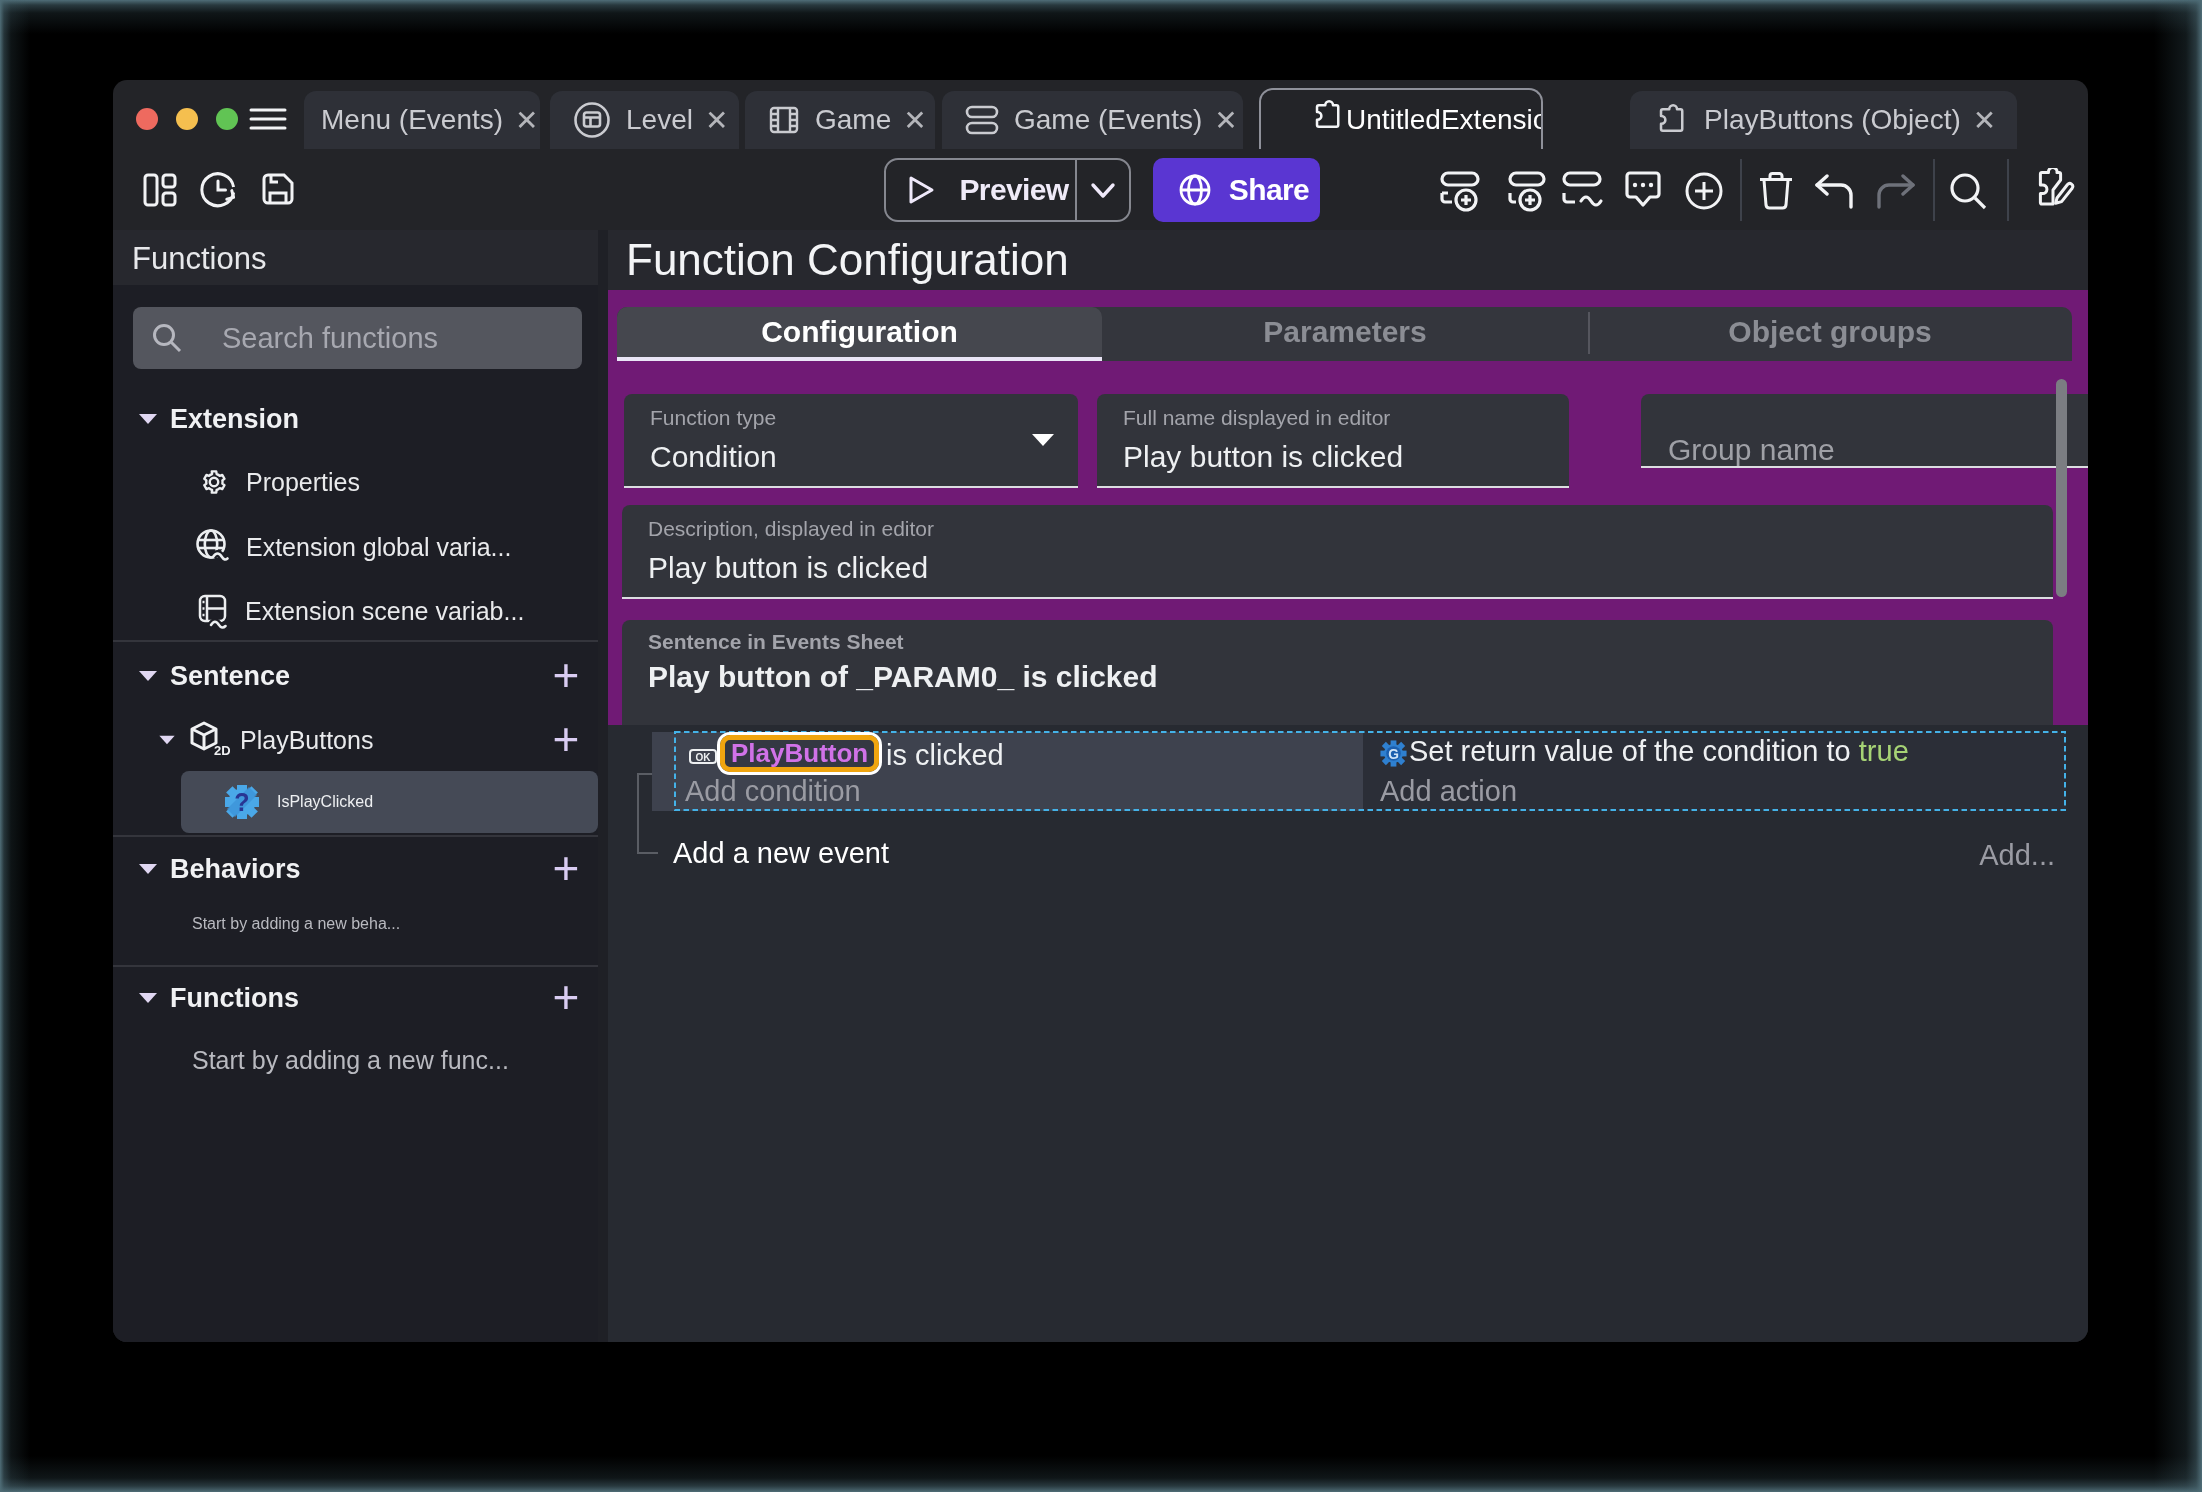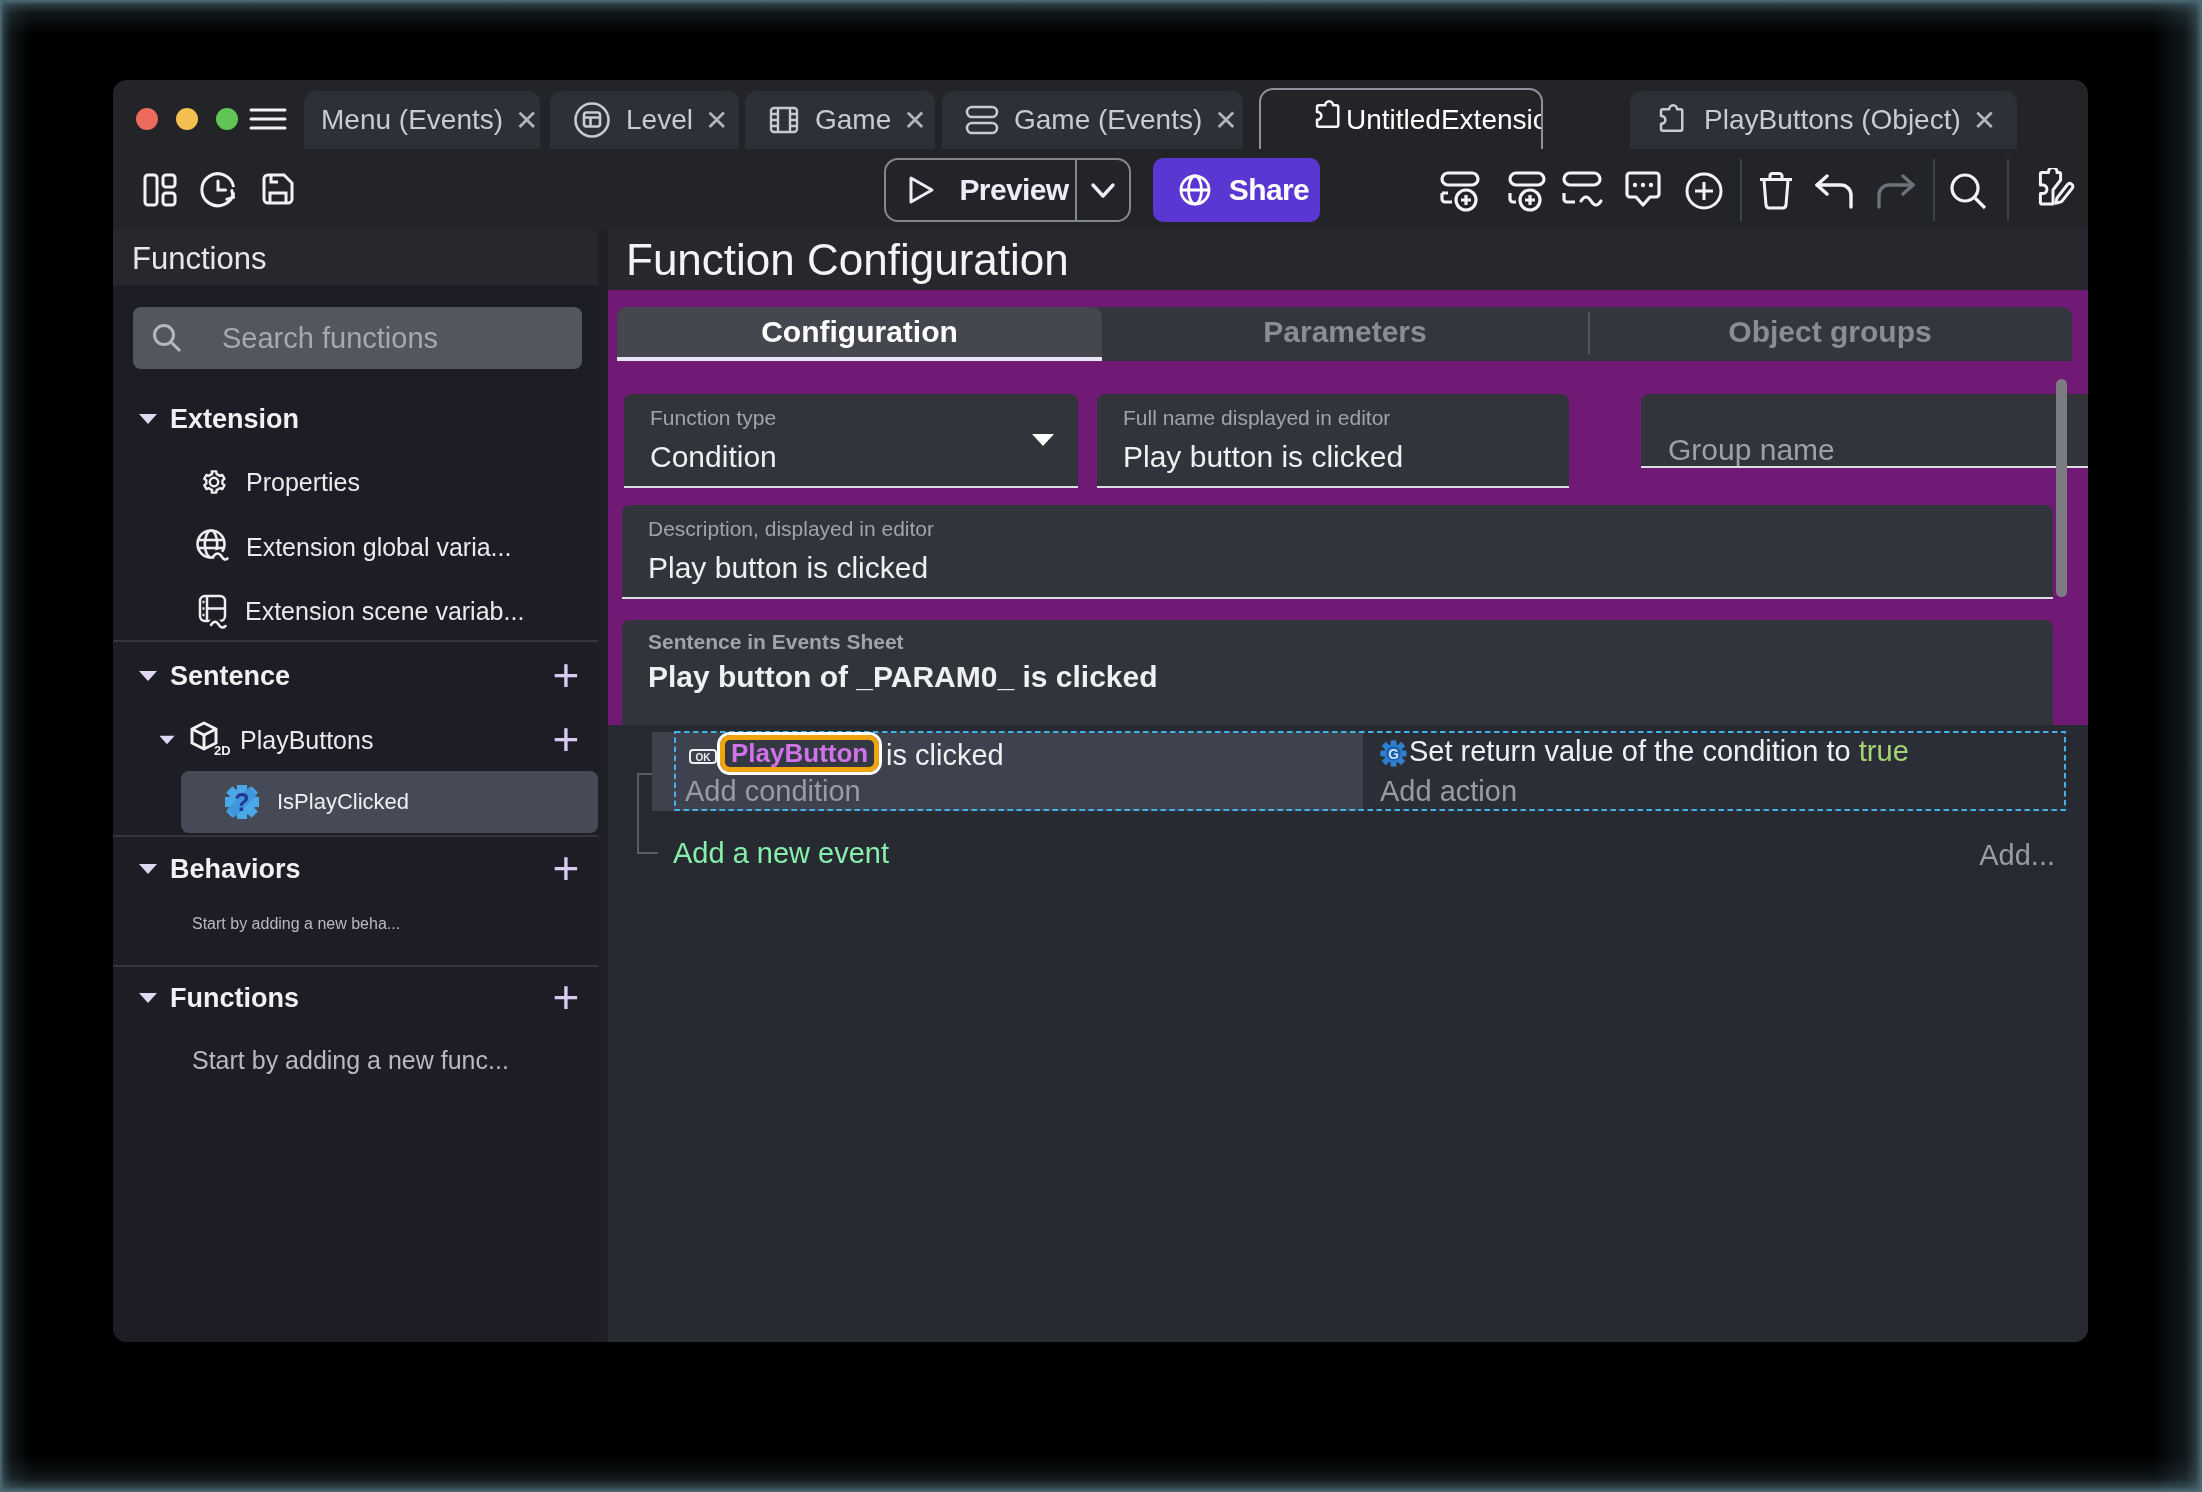--- a/index.html
+++ b/index.html
@@ -269,21 +269,21 @@
               <rect x="3" y="15" width="34" height="10"></rect>
               <rect x="6" y="6" width="9" height="9" transform="rotate(45 10.5 10.5)"></rect>
               <rect x="25" y="6" width="9" height="9" transform="rotate(45 29.5 10.5)"></rect>
               <rect x="6" y="25" width="9" height="9" transform="rotate(45 10.5 29.5)"></rect>
               <rect x="25" y="25" width="9" height="9" transform="rotate(45 29.5 29.5)"></rect>
               <circle cx="20" cy="20" r="13.5"></circle>
             </g>
    <path d="M5 27 L27 5 L35 13 L13 35 Z" fill="#3c93d8" opacity="0.8"></path>
    <text x="20" y="28.5" font-family="Liberation Sans" font-size="25" font-weight="bold" fill="#283593" text-anchor="middle">?</text>
   </svg>
-  <div class="abs" style="left:96px;top:0;line-height:62px;font-size:22px;color:#eef0f2;">IsPlayClicked</div>
+  <div class="abs" style="left:96px;top:0;line-height:62px;font-size:16px;color:#eef0f2;">IsPlayClicked</div>
  </div>
  <div class="abs" style="left:0;top:550px;width:485px;height:2px;background:#34353c;"></div>
  <div class="trow" style="left:26px;top:559px;width:440px;height:50px;">
           <span class="tri"></span>
           <span style="margin-left:13px;font-weight:bold;font-size:27px;color:#f0f1f3;">Behaviors</span>
         </div>
  <div class="plus" style="left:433px;top:559px;">+</div>
  <div class="abs gtext" style="left:79px;top:630px;font-size:16px;color:#b9bac0;">Start by adding a new beha...</div>
  <div class="abs" style="left:0;top:680px;width:485px;height:2px;background:#34353c;"></div>
  <div class="trow" style="left:26px;top:688px;width:440px;height:50px;">
@@ -365,17 +365,17 @@
             <rect x="5.5" y="26.5" width="8" height="8" transform="rotate(45 9.5 30.5)"></rect>
             <rect x="26.5" y="26.5" width="8" height="8" transform="rotate(45 30.5 30.5)"></rect>
             <circle cx="20" cy="20" r="13"></circle>
           </g>
   <circle cx="20" cy="20" r="10" fill="#1b5faf"></circle>
   <text x="20" y="27" font-family="Liberation Sans" font-size="19" font-weight="bold" fill="#cfe3f7" text-anchor="middle">G</text>
  </svg>
  <div class="abs" style="left:801px;top:10px;font-size:29px;color:#eef0f2;">Set return value of the condition to <span style="color:#a6d375;">true</span></div>
  <div class="abs" style="left:772px;top:50px;font-size:29px;color:#9a9ba3;">Add action</div>
 
- <div class="abs" style="left:65px;top:112px;font-size:29px;color:#86efac;">Add a new event</div>
+ <div class="abs" style="left:65px;top:112px;font-size:29px;color:#ffffff;">Add a new event</div>
  <div class="abs" style="left:1295px;top:114px;width:152px;text-align:right;font-size:29px;color:#9a9ba3;">Add...</div>
 </div>
 </div>
 </div>
 
 </body></html>

